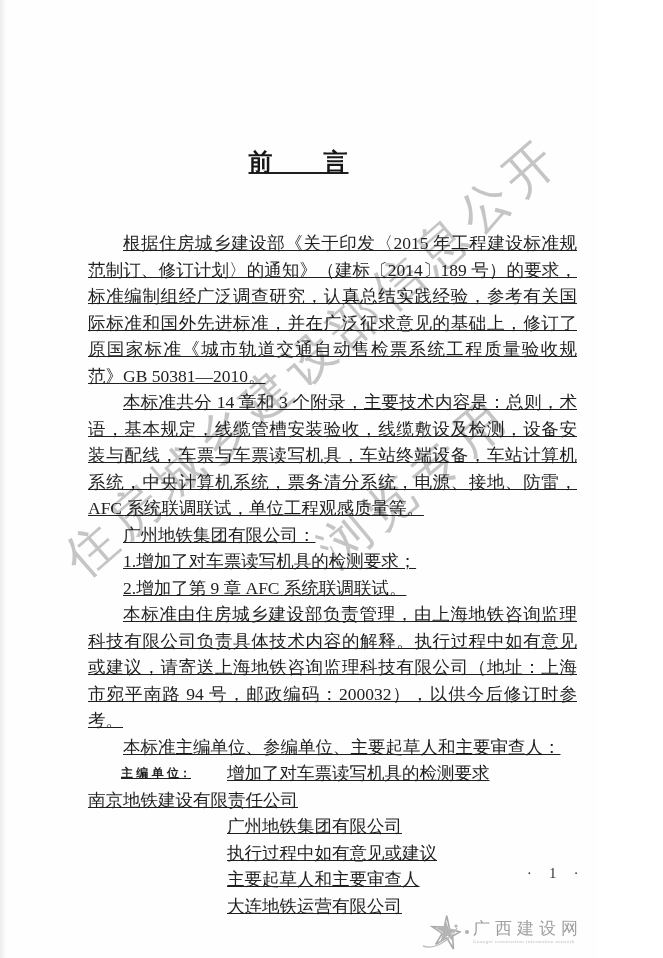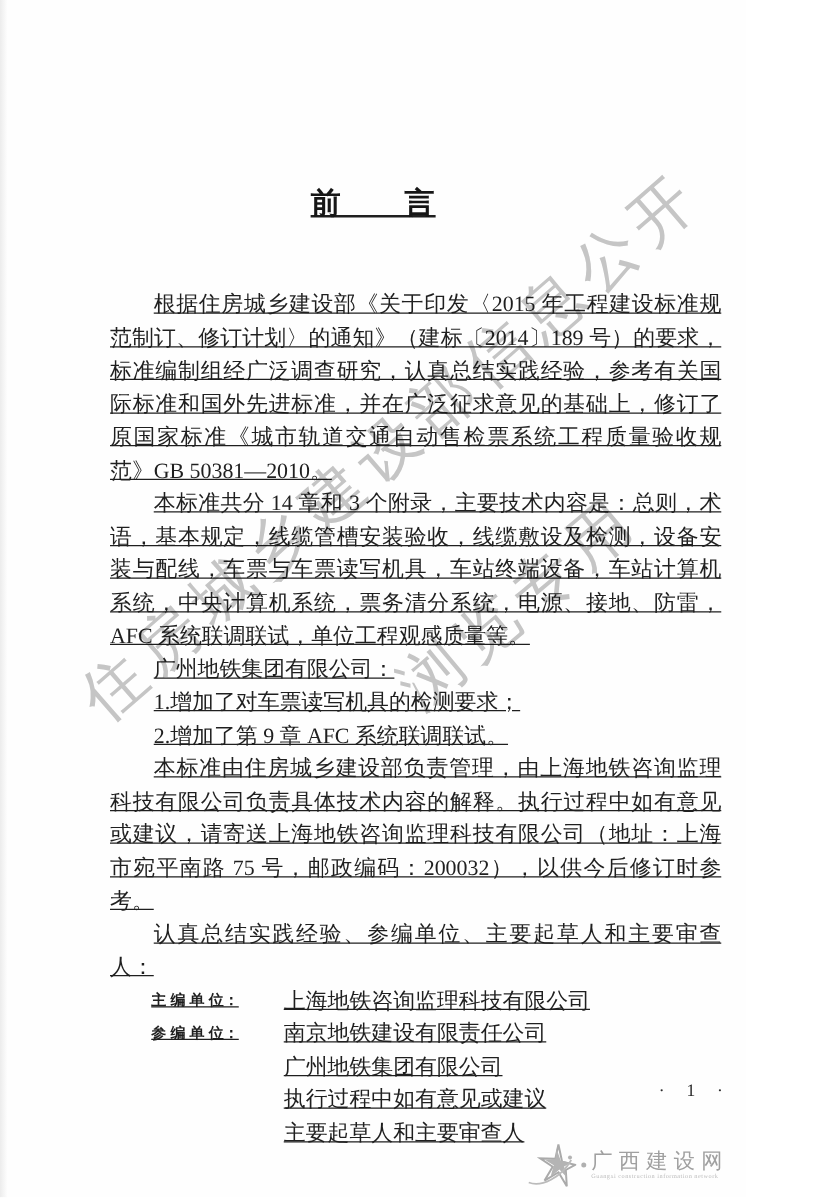--- a/index.html
+++ b/index.html
@@ -122,36 +122,36 @@
 <div class="page">
 
   <h1 class="doc-title">前　　言</h1>
 
   <div class="body-block">
     <p class="para">根据住房城乡建设部《关于印发〈2015 年工程建设标准规范制订、修订计划〉的通知》（建标〔2014〕189 号）的要求，标准编制组经广泛调查研究，认真总结实践经验，参考有关国际标准和国外先进标准，并在广泛征求意见的基础上，修订了原国家标准《城市轨道交通自动售检票系统工程质量验收规范》GB 50381—2010。</p>
     <p class="para">本标准共分 14 章和 3 个附录，主要技术内容是：总则，术语，基本规定，线缆管槽安装验收，线缆敷设及检测，设备安装与配线，车票与车票读写机具，车站终端设备，车站计算机系统，中央计算机系统，票务清分系统，电源、接地、防雷，AFC 系统联调联试，单位工程观感质量等。</p>
     <p class="para">广州地铁集团有限公司：</p>
     <p class="para">1.增加了对车票读写机具的检测要求；</p>
     <p class="para">2.增加了第 9 章 AFC 系统联调联试。</p>
-    <p class="para">本标准由住房城乡建设部负责管理，由上海地铁咨询监理科技有限公司负责具体技术内容的解释。执行过程中如有意见或建议，请寄送上海地铁咨询监理科技有限公司（地址：上海市宛平南路 75 号，邮政编码：200032），以供今后修订时参考。</p>
-    <p class="para">认真总结实践经验、参编单位、主要起草人和主要审查人：</p>
+    <p class="para">本标准由住房城乡建设部负责管理，由上海地铁咨询监理科技有限公司负责具体技术内容的解释。执行过程中如有意见或建议，请寄送上海地铁咨询监理科技有限公司（地址：上海市宛平南路 94 号，邮政编码：200032），以供今后修订时参考。</p>
+    <p class="para">本标准主编单位、参编单位、主要起草人和主要审查人：</p>
 
     <div class="editor-row">
       <span class="editor-label">主 编 单 位：</span>
-      <span class="editor-value">上海地铁咨询监理科技有限公司</span>
+      <span class="editor-value">增加了对车票读写机具的检测要求</span>
     </div>
 
     <div class="editor-row">
-      <span class="editor-label">参 编 单 位：</span>
       <span class="editor-value">南京地铁建设有限责任公司</span>
     </div>
 
     <p class="editor-cont">广州地铁集团有限公司</p>
     <p class="editor-cont">执行过程中如有意见或建议</p>
     <p class="editor-cont">主要起草人和主要审查人</p>
+    <p class="editor-cont">大连地铁运营有限公司</p>
   </div>
 
   <div class="watermark line1">住房城乡建设部信息公开</div>
   <div class="watermark line2">浏览专用</div>
 
   <div class="page-number">· 1 ·</div>
 
   <div class="footer-logo">
     <span class="star">
       <svg width="42" height="40" viewBox="0 0 42 40">

